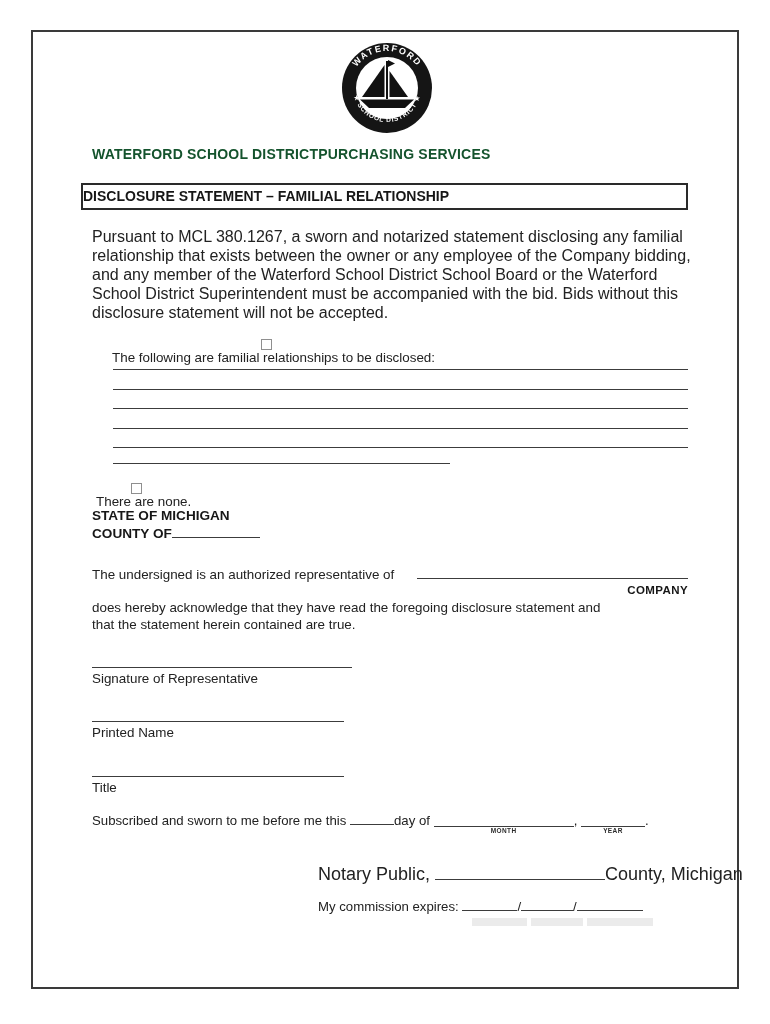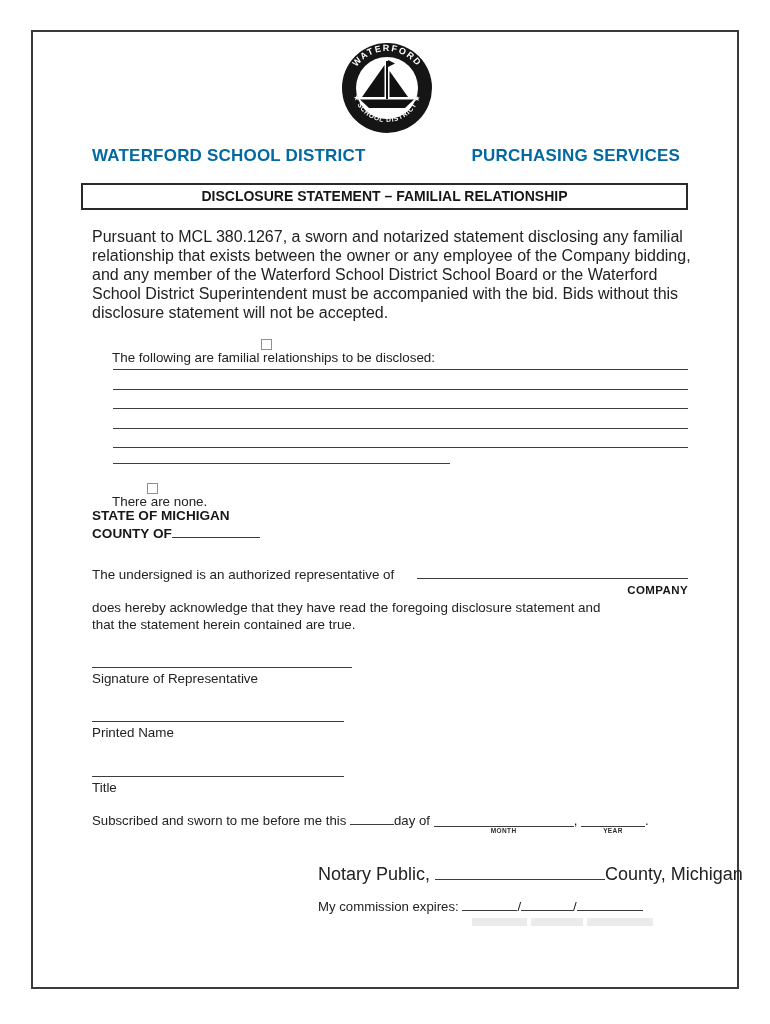--- a/index.html
+++ b/index.html
@@ -8,26 +8,26 @@
     font-family:"Liberation Sans", sans-serif; color:#222; overflow:hidden;
   }
   .border-rect {
     position:absolute; left:31px; top:30px; width:708px; height:959px;
     border:2px solid #3a3a3a; box-sizing:border-box;
   }
   .logo { position:absolute; left:340px; top:41px; width:94px; height:94px; }
 
   .header-row {
     position:absolute; left:92px; top:146px; width:588px;
-    display:flex; justify-content:space-between;
-    font-size:17px; font-weight:bold; letter-spacing:0.2px; color:#0369a1;
+    display:flex; 
+    font-size:14px; font-weight:bold; letter-spacing:0.2px; color:#14532d;
   }
   .title-box {
     position:absolute; left:81px; top:183px; width:607px; height:27px;
-    border:2px solid #2a2a2a; box-sizing:border-box; text-align:center;
+    border:2px solid #2a2a2a; box-sizing:border-box; text-align:left;
     font-weight:bold; font-size:14px; line-height:23px; color:#161616;
   }
   .intro {
     position:absolute; left:92px; top:227px; width:600px;
     font-size:16px; line-height:19px;
   }
   .cb-row { position:absolute; display:flex; align-items:center; font-size:13.4px;flex-direction:column; }
   .cb-box {
     width:9px; height:9px; border:1px solid #8f8f8f; background:#fff;
     margin-right:14px; flex:0 0 auto;
@@ -125,21 +125,21 @@
 
   <div class="write-lines">
     <div class="write-line"></div>
     <div class="write-line"></div>
     <div class="write-line"></div>
     <div class="write-line"></div>
     <div class="write-line"></div>
     <div class="write-line short"></div>
   </div>
 
-  <div class="cb-row" style="left:112px; top:483px;">
+  <div class="cb-row" style="left:96px; top:483px;">
     <span class="cb-box"></span>
     <span>There are none.</span>
   </div>
 
   <div class="state-block">
     <div>STATE OF MICHIGAN</div>
     <div>
       <span>COUNTY OF</span><span class="blank county-blank"></span>
     </div>
   </div>

